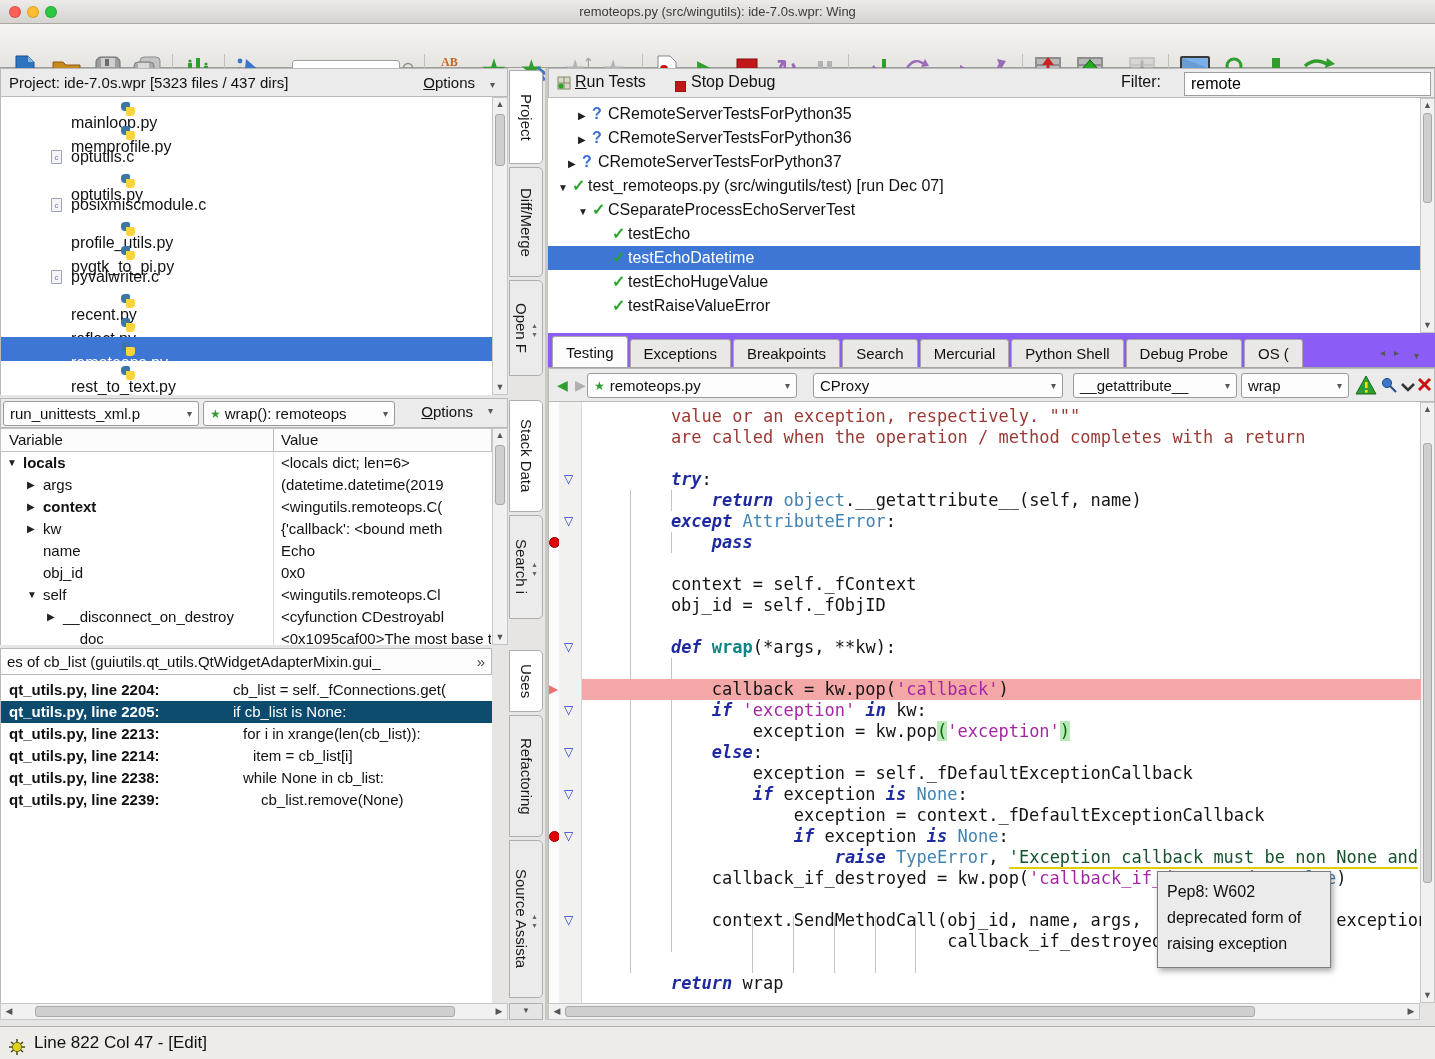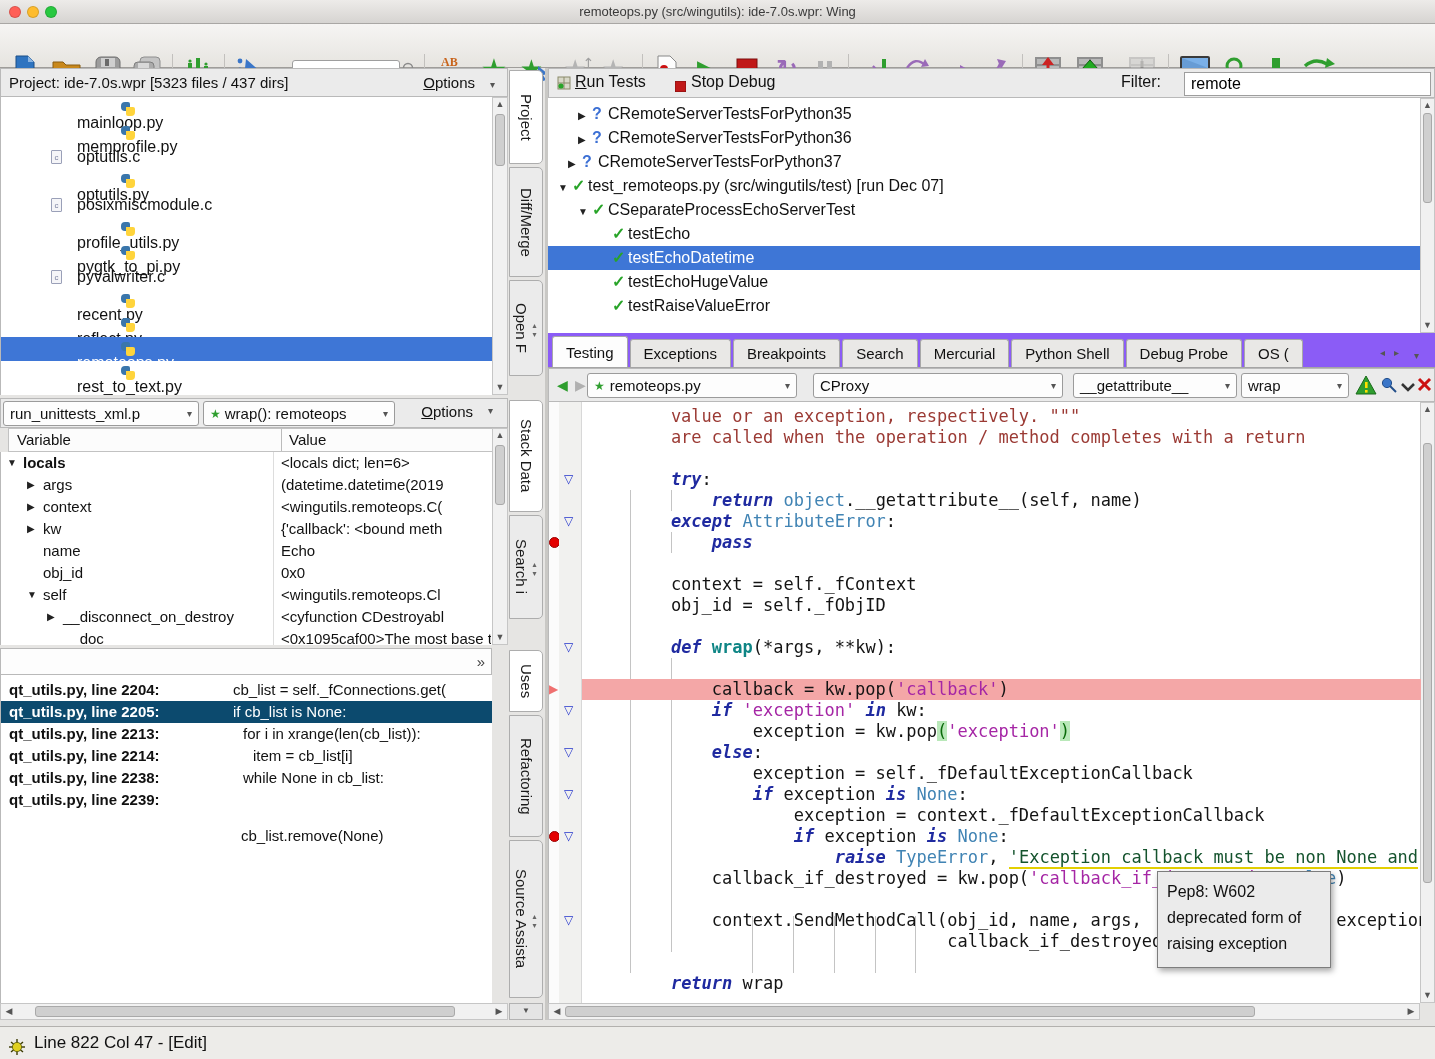--- a/index.html
+++ b/index.html
@@ -23,32 +23,32 @@
   .sb{position:absolute;background:#f1f1f1;border:1px solid #c6c6c6}
   .sb .th{position:absolute;background:#cfcfcf;border:1px solid #a9a9a9;border-radius:3px}
   .sb .ar{position:absolute;color:#555;font-size:9px;line-height:9px;width:100%;text-align:center}
   .sbh .ar{width:12px;height:100%;line-height:15px}
   
   #proj-header{left:0;top:68px;width:508px;height:29px;line-height:27px;padding-left:8px}
   #proj-tree{left:0;top:97px;width:492px;height:298px;background:#fff;border-left:1px solid #b9b9b9;overflow:hidden}
   .ptree-row{position:relative;height:24px;line-height:24px;font-size:16px;padding-left:70px;white-space:nowrap}
   .ptree-row.sel{background:#3e76d6;color:#fff}
   .ficon{position:absolute;left:50px;top:5px;width:14px;height:14px}
-  .flabel{margin-left:6px}
+  .flabel{}
   
   .pyic{position:relative;width:14px;height:14px}
   .pyic .a{position:absolute;left:0;top:0;width:9px;height:9px;background:#3a76ab;border-radius:4px 2px 0 4px}
   .pyic .b{position:absolute;right:0;bottom:0;width:9px;height:9px;background:#ffd43b;border-radius:0 2px 4px 2px}
   
   .cic{width:11px;height:14px;background:#f5f5f8;border:1px solid #9aa0b8;border-radius:1px;font-size:8px;color:#7a80a0;text-align:center;line-height:13px}
   
   #stack-ddrow{left:0;top:398px;width:508px;height:30px;background:#ebebeb;border:1px solid #b9b9b9}
   .dd{position:absolute;background:#fdfdfd;border:1px solid #9b9b9b;border-radius:3px;font-size:15px;display:flex;align-items:center;padding:0 6px;height:25px;white-space:nowrap;overflow:hidden}
   .dd .chev{margin-left:auto;padding-left:6px}
-  #stack-header{left:8px;top:428px;width:492px;height:24px;background:#fcfcfc;border:1px solid #c2c2c2;font-size:15px;line-height:22px}
+  #stack-header{left:0;top:428px;width:492px;height:24px;background:#fcfcfc;border:1px solid #c2c2c2;font-size:15px;line-height:22px}
   #stack-rows{left:0;top:452px;width:492px;height:193px;background:#fff;border-left:1px solid #b9b9b9;overflow:hidden}
   .srow{position:relative;height:22px;line-height:22px;font-size:15px;white-space:nowrap}
   .srow .exp{position:absolute;top:0;font-size:10px;color:#222}
   .srow .nm{position:absolute;top:0}
   .srow .vl{position:absolute;left:280px;top:0;width:210px;overflow:hidden}
   .colline{position:absolute;left:272px;top:0;width:1px;height:100%;background:#ddd}
   
   #uses-header{left:0;top:648px;width:492px;height:27px;background:#fdfdfd;border:1px solid #b9b9b9;font-size:15px;line-height:25px;padding-left:6px;white-space:nowrap;overflow:hidden}
   #uses-rows{left:0;top:675px;width:492px;height:328px;background:#fff;border-left:1px solid #b9b9b9;overflow:hidden;padding-top:4px}
   .urow{position:relative;height:22px;line-height:22px;font-size:15px;white-space:nowrap}
@@ -389,21 +389,21 @@
       <span class="nm" style="left: 22px; font-weight: bold;">locals</span>
       <span class="vl">&lt;locals dict; len=6&gt;</span>
     </div>
     <div class="srow">
       <span class="exp" style="left: 26px; top: 0px;">▶</span>
       <span class="nm" style="left: 42px;">args</span>
       <span class="vl">(datetime.datetime(2019</span>
     </div>
     <div class="srow">
       <span class="exp" style="left: 26px; top: 0px;">▶</span>
-      <span class="nm" style="left: 42px;">context</span>
+      <span class="nm" style="left: 42px; font-weight: bold;">context</span>
       <span class="vl">&lt;wingutils.remoteops.C(</span>
     </div>
     <div class="srow">
       <span class="exp" style="left: 26px; top: 0px;">▶</span>
       <span class="nm" style="left: 42px;">kw</span>
       <span class="vl">{'callback': &lt;bound meth</span>
     </div>
     <div class="srow">
       <span class="nm" style="left: 42px;">name</span>
       <span class="vl">Echo</span>
@@ -427,20 +427,21 @@
       <span class="vl">&lt;0x1095caf00&gt;The most base type</span>
     </div>
   </div>
 <div class="sb" style="left:492px;top:428px;width:16px;height:217px">
   <div class="ar" style="top:2px">▲</div>
     <div class="th" style="left:2px;top:16px;width:10px;height:60px"></div>
     <div class="ar" style="bottom:2px">▼</div>
 </div>
 
 <div class="abs" id="uses-header">
+  <span>es of cb_list (guiutils.qt_utils.QtWidgetAdapterMixin.gui_</span>
   <span style="position:absolute;right:6px;color:#444">»</span>
 </div>
 <div class="abs" id="uses-rows">
     <div class="urow">
       <span class="loc">qt_utils.py, line 2204:</span>
       <span class="ucode" style="left: 232px;">cb_list = self._fConnections.get(</span>
     </div>
     <div class="urow sel">
       <span class="loc">qt_utils.py, line 2205:</span>
       <span class="ucode" style="left: 232px;">if cb_list is None:</span>
@@ -452,21 +453,21 @@
     <div class="urow">
       <span class="loc">qt_utils.py, line 2214:</span>
       <span class="ucode" style="left: 252px;">item = cb_list[i]</span>
     </div>
     <div class="urow">
       <span class="loc">qt_utils.py, line 2238:</span>
       <span class="ucode" style="left: 242px;">while None in cb_list:</span>
     </div>
     <div class="urow">
       <span class="loc">qt_utils.py, line 2239:</span>
-      <span class="ucode" style="left: 240px; margin-top: 36px;">cb_list.remove(None)</span>
+      <span class="ucode" style="left: 260px;">cb_list.remove(None)</span>
     </div>
   </div>
 
 <div class="sb sbh" style="left:0;top:1003px;width:508px;height:17px">
   <div class="ar" style="left:2px">◀</div>
     <div class="th" style="top:2px;left:34px;width:420px;height:11px"></div>
     <div class="ar" style="right:2px">▶</div>
 </div>
 <div class="stripbtn" style="top:1003px;height:17px">▼</div>
 

